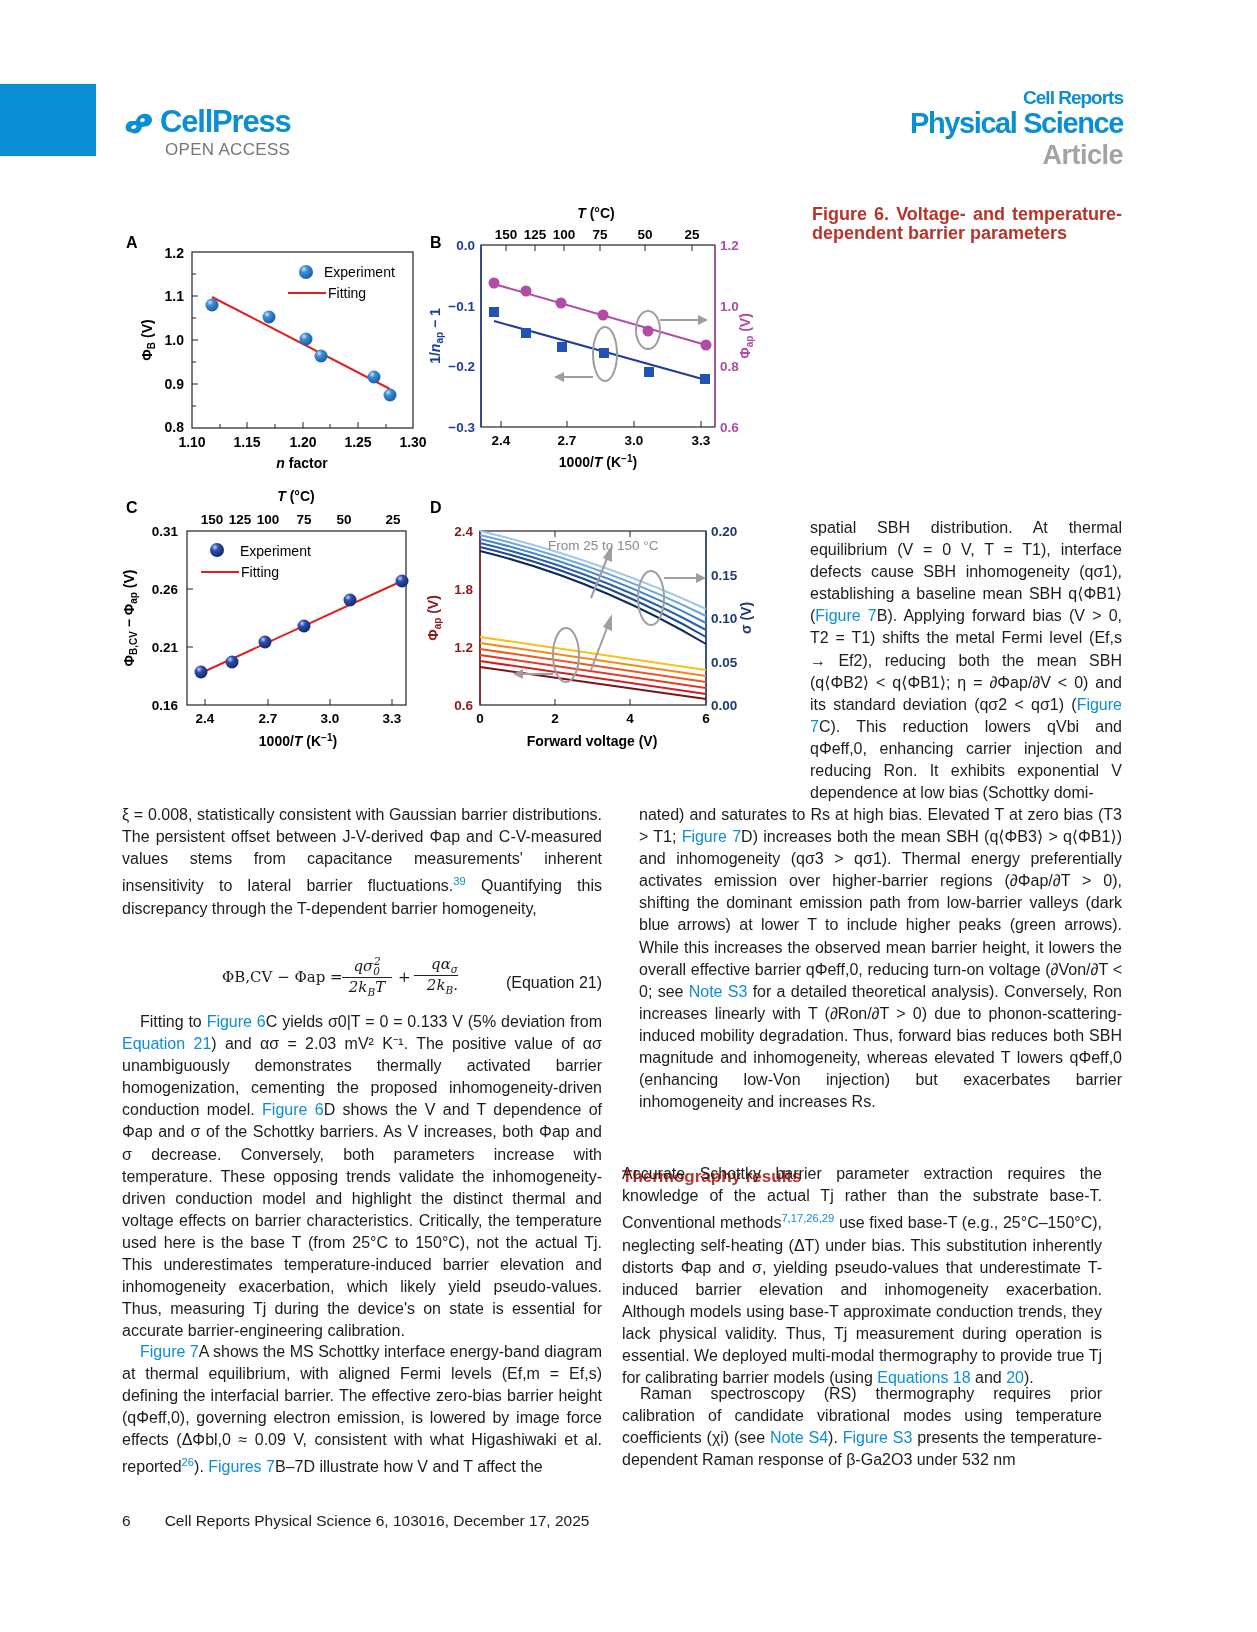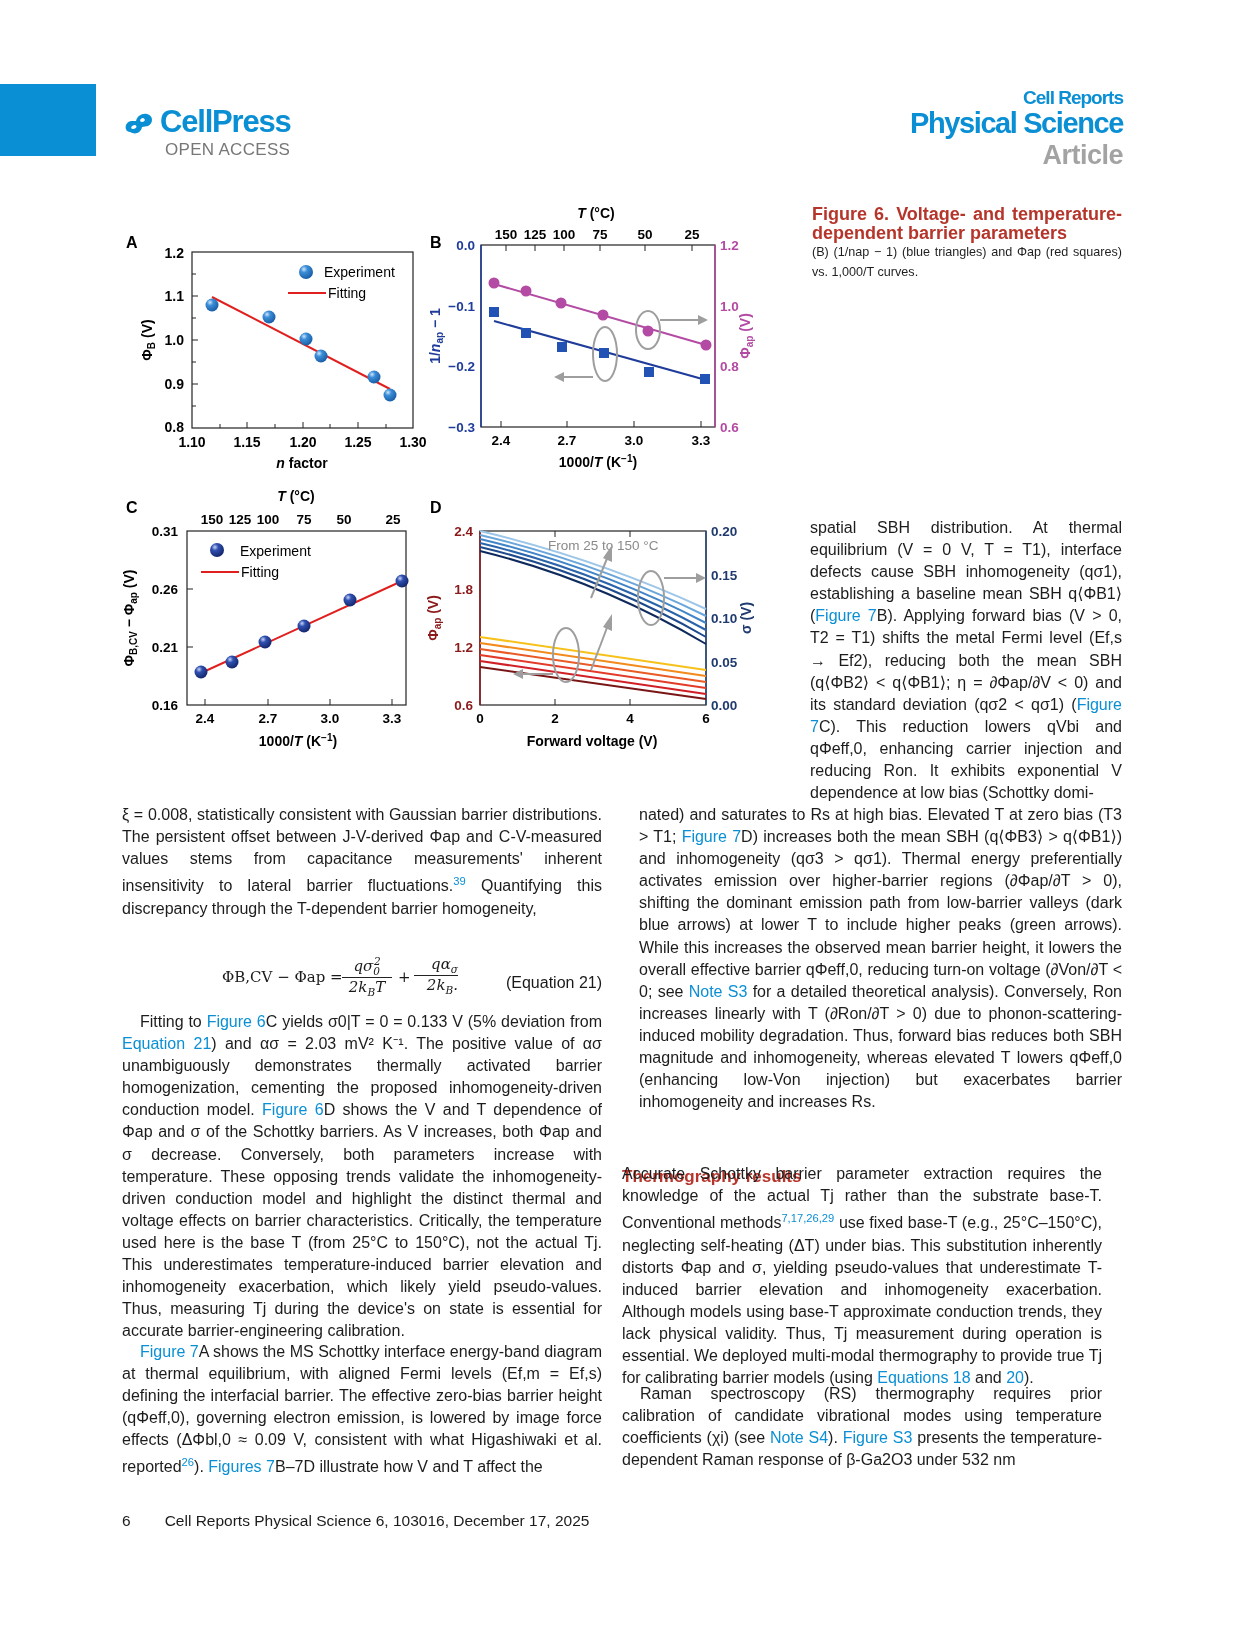--- a/index.html
+++ b/index.html
@@ -297,21 +297,20 @@
     </g>
     <polygon points="485,358 494,345 494,362" fill="#9e9e9e"></polygon>
     <polygon points="485,427 494,414 494,431" fill="#9e9e9e"></polygon>
     <polygon points="578,373 588,378 578,383" fill="#9e9e9e"></polygon>
     <polygon points="405,469 395,474 405,479" fill="#9e9e9e"></polygon>
   </g>
 </svg>
 
 <div class="abs caption">
   <div class="title">Figure 6. Voltage- and temperature-dependent barrier parameters</div>
-  <div>(B) (1/nap − 1) (blue triangles) and Φap (red squares) vs. 1,000/T curves.</div>
 </div>
 
 <div class="abs body-text col-right-top" style="top:517px;">
   <span>spatial SBH distribution. At thermal equilibrium (V = 0 V, T = T1), interface defects cause SBH inhomogeneity (qσ1), establishing a baseline mean SBH q⟨ΦB1⟩ (</span><span class="link">Figure 7</span><span>B). Applying forward bias (V &gt; 0, T2 = T1) shifts the metal Fermi level (Ef,s → Ef2), reducing both the mean SBH (q⟨ΦB2⟩ &lt; q⟨ΦB1⟩; η = ∂Φap/∂V &lt; 0) and its standard deviation (qσ2 &lt; qσ1) (</span><span class="link">Figure 7</span><span>C). This reduction lowers qVbi and qΦeff,0, enhancing carrier injection and reducing Ron. It exhibits exponential V dependence at low bias (Schottky domi-</span>
 </div>
 
 <div class="abs body-text col-right" style="top:804px;">
   <span>nated) and saturates to Rs at high bias. Elevated T at zero bias (T3 &gt; T1; </span><span class="link">Figure 7</span><span>D) increases both the mean SBH (q⟨ΦB3⟩ &gt; q⟨ΦB1⟩) and inhomogeneity (qσ3 &gt; qσ1). Thermal energy preferentially activates emission over higher-barrier regions (∂Φap/∂T &gt; 0), shifting the dominant emission path from low-barrier valleys (dark blue arrows) at lower T to include higher peaks (green arrows). While this increases the observed mean barrier height, it lowers the overall effective barrier qΦeff,0, reducing turn-on voltage (∂Von/∂T &lt; 0; see </span><span class="link">Note S3</span><span> for a detailed theoretical analysis). Conversely, Ron increases linearly with T (∂Ron/∂T &gt; 0) due to phonon-scattering-induced mobility degradation. Thus, forward bias reduces both SBH magnitude and inhomogeneity, whereas elevated T lowers qΦeff,0 (enhancing low-Von injection) but exacerbates barrier inhomogeneity and increases Rs.</span>
 </div>
 

